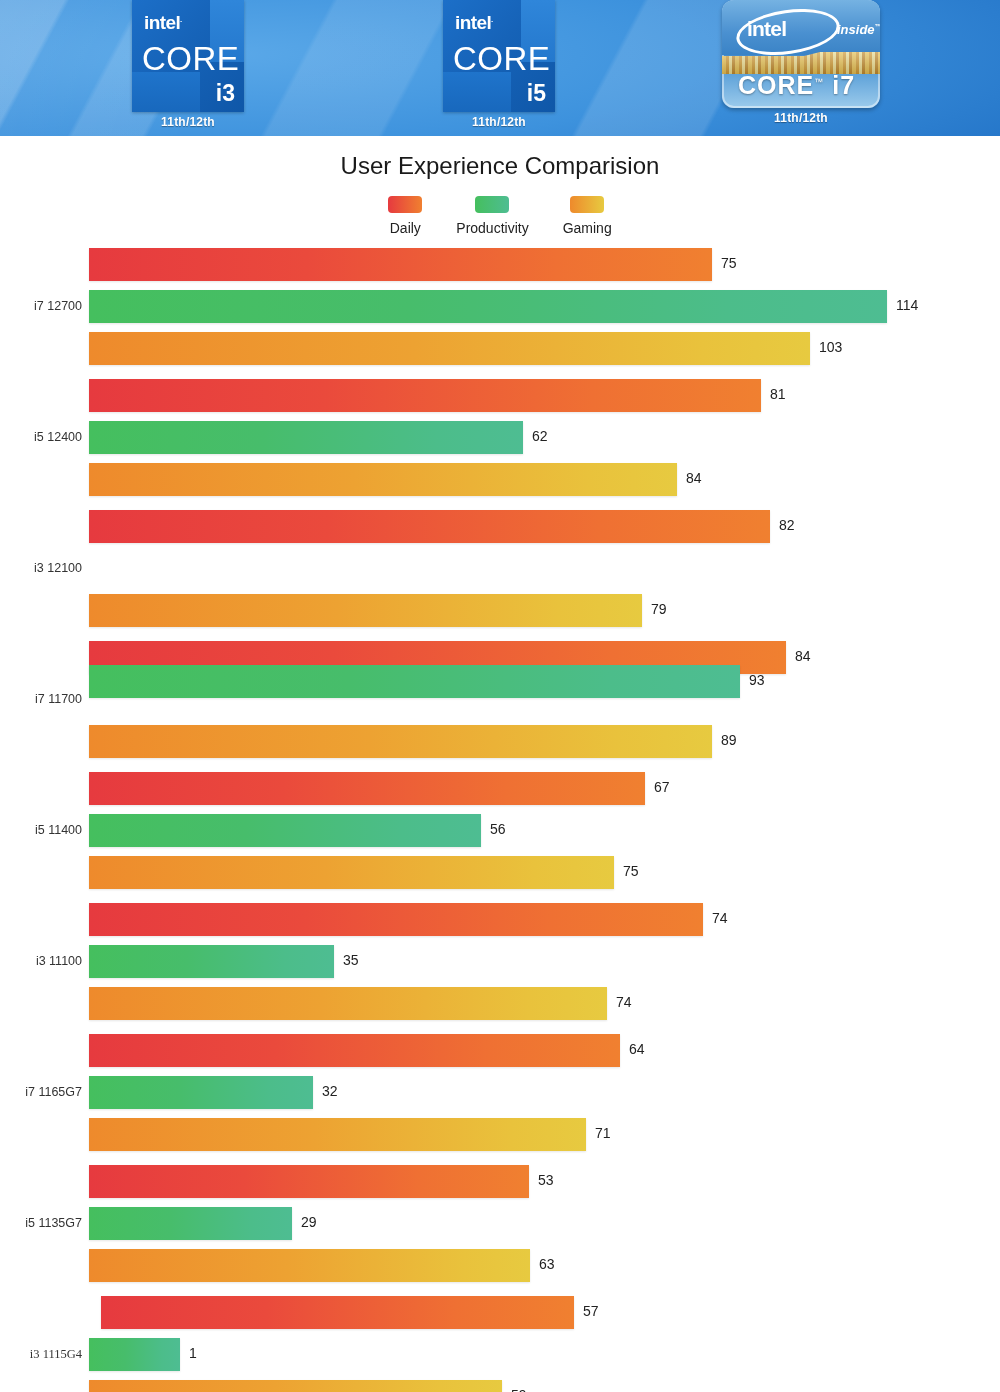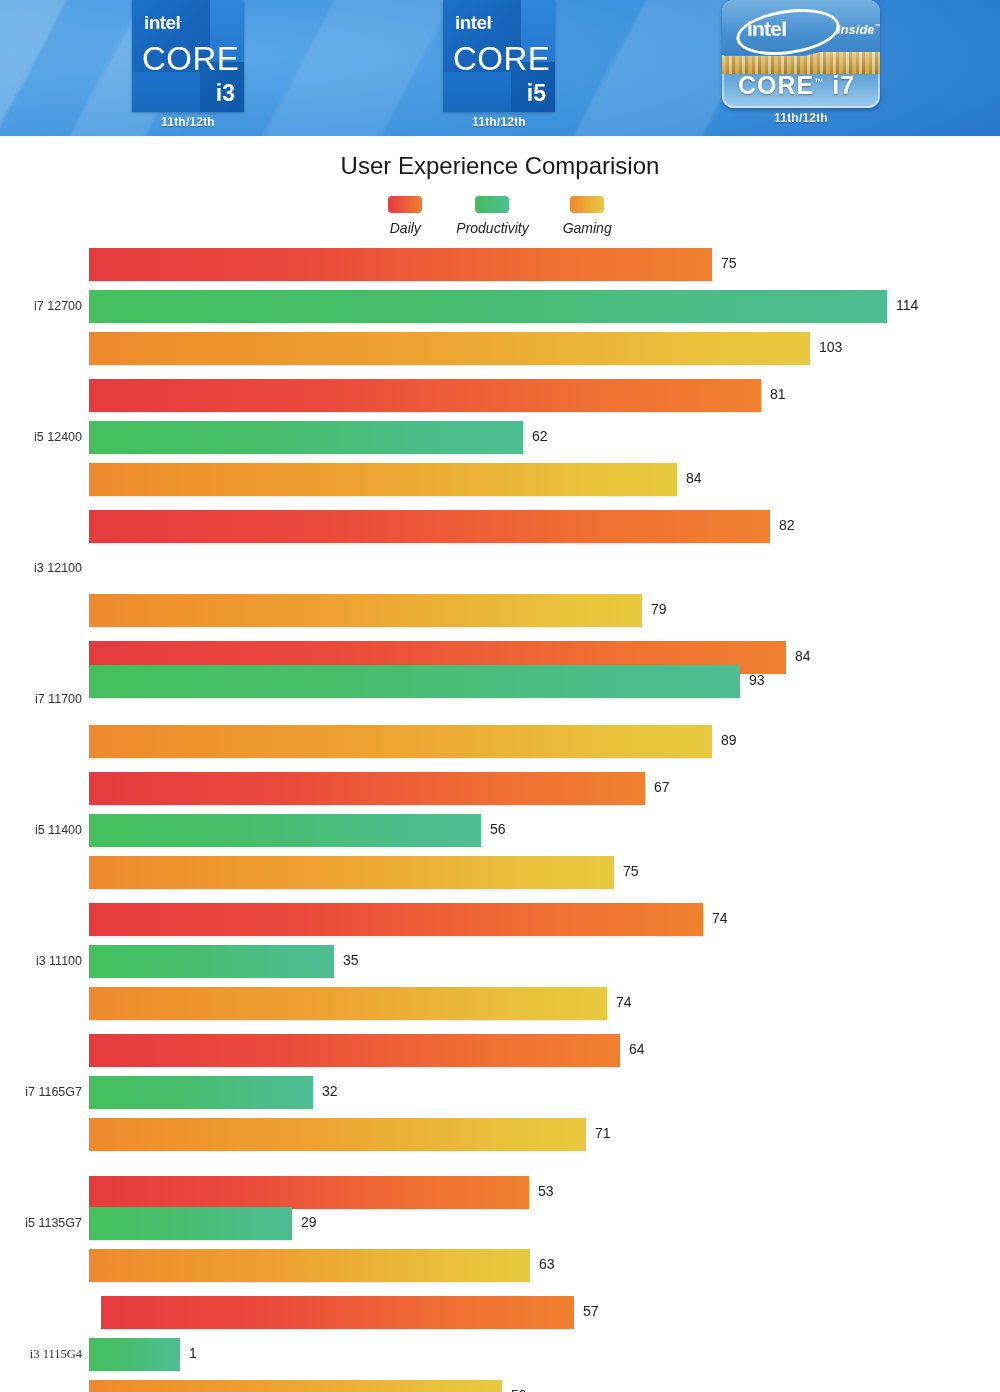--- a/index.html
+++ b/index.html
@@ -103,21 +103,21 @@
 
   
   #chart-title{
     position:absolute;top:152px;left:0;width:1000px;text-align:center;
     font-size:24px;color:#1a1a1a;font-family:"Liberation Sans",sans-serif;
   }
   #legend{
     position:absolute;top:196px;left:0;width:1000px;
     display:flex;justify-content:center;align-items:flex-start;gap:34px;
   }
-  .legend-item{display:flex;flex-direction:column;align-items:center;font-style:italic;}
+  .legend-item{display:flex;flex-direction:column;align-items:center;}
   .legend-swatch{width:34px;height:17px;border-radius:4px;margin-bottom:7px;}
   .legend-label{font-size:14px;color:#222;}
 
   #plot{
     position:absolute;left:0;top:248px;width:1000px;height:1144px;
   }
   .group{position:relative;}
   .group-label{
     position:absolute;left:0;width:82px;text-align:right;
     font-size:12.5px;color:#333;
@@ -288,21 +288,21 @@
         <div class="bar prod" style="width: 224px;"></div>
         <span class="bar-value" style="left: 322px;">32</span>
       </div>
       <div class="bar-row" style="position: absolute; left: 0px; top: 84px; width: 1000px;">
         <div class="bar gaming" style="width: 497px;"></div>
         <span class="bar-value" style="left: 595px;">71</span>
       </div>
     </div>
     <div class="group" style="position: absolute; left: 0px; top: 917px; width: 1000px; height: 126px;">
       <div class="group-label" style="top: 51px;">i5 1135G7</div>
-      <div class="bar-row" style="position: absolute; left: 0px; top: 11px; width: 1000px;">
+      <div class="bar-row" style="position: absolute; left: 0px; top: 0px; width: 1000px;">
         <div class="bar daily" style="width: 440px;"></div>
         <span class="bar-value" style="left: 538px;">53</span>
       </div>
       <div class="bar-row" style="position: absolute; left: 0px; top: 42px; width: 1000px;">
         <div class="bar prod" style="width: 203px;"></div>
         <span class="bar-value" style="left: 301px;">29</span>
       </div>
       <div class="bar-row" style="position: absolute; left: 0px; top: 84px; width: 1000px;">
         <div class="bar gaming" style="width: 441px;"></div>
         <span class="bar-value" style="left: 539px;">63</span>

